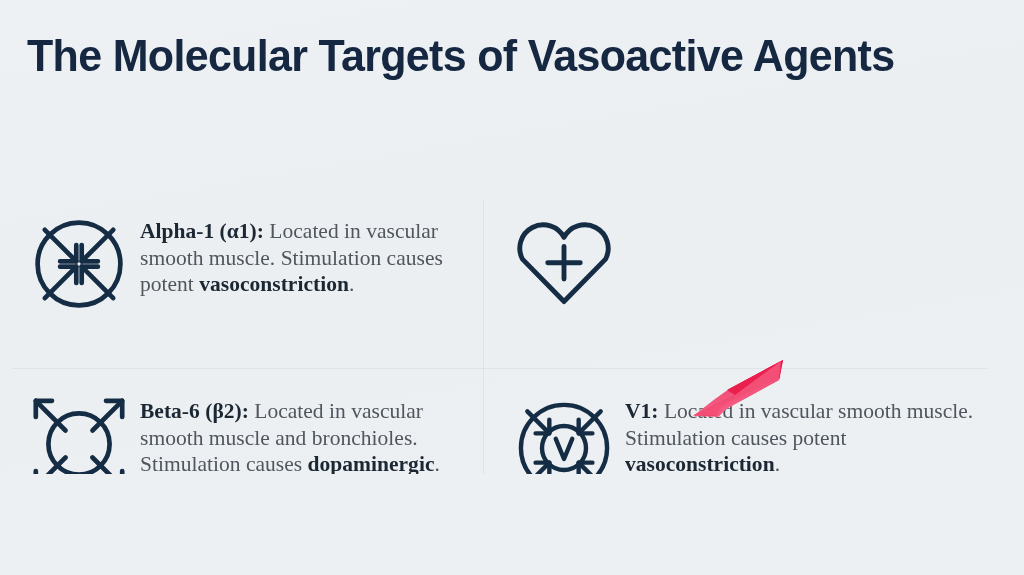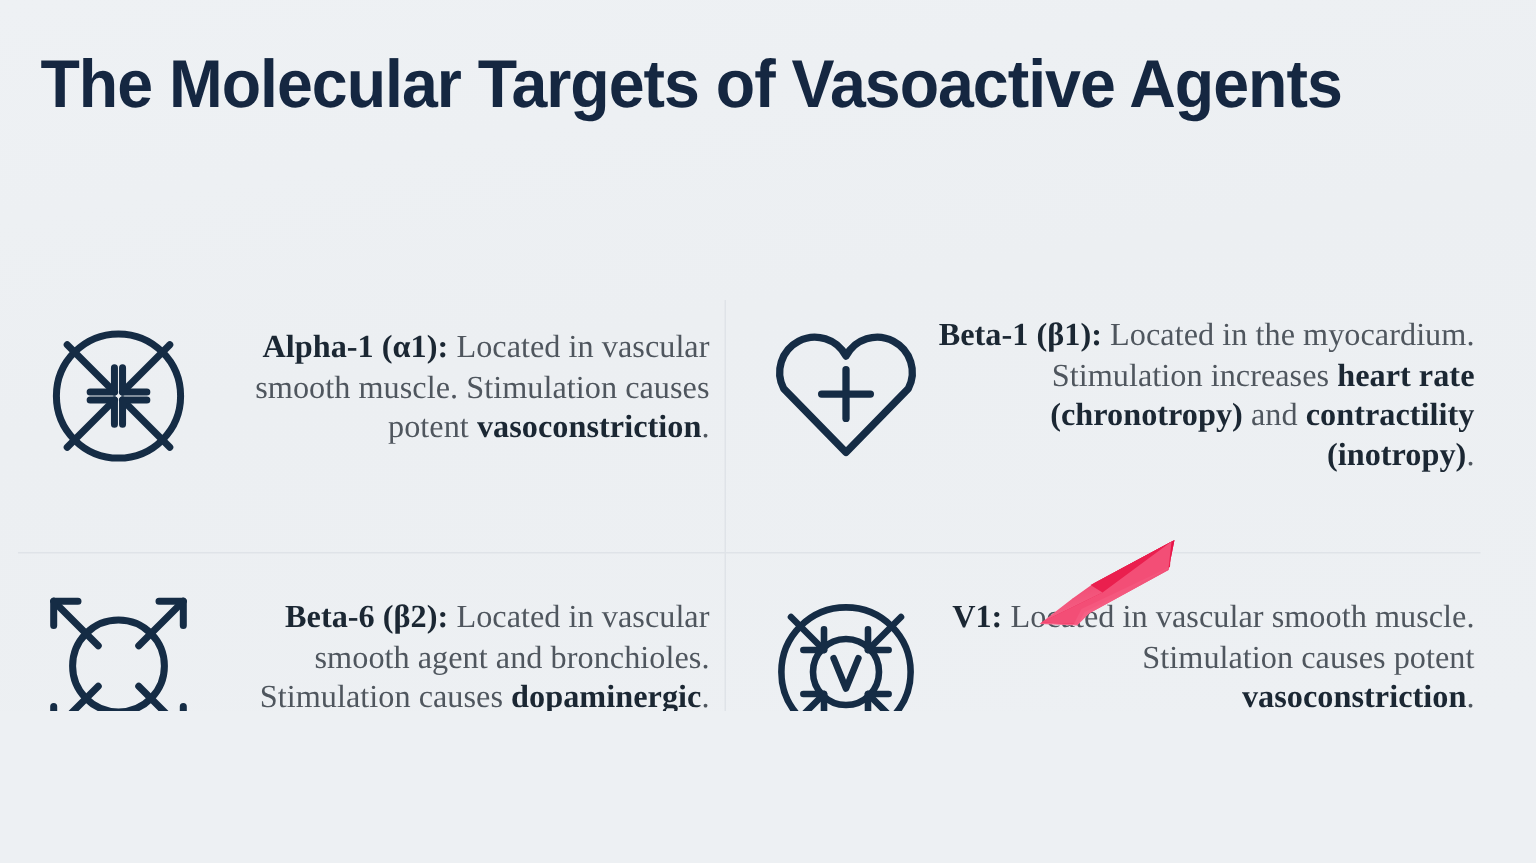--- a/index.html
+++ b/index.html
@@ -77,21 +77,20 @@
     width: 975px;
     height: 1px;
     background: #dfe3e8;
   }
 
   .cell {
     position: absolute;
     display: flex;
     align-items: flex-start;
     box-sizing: border-box;
-    text-align: right;
   }
   .cell-tl { left: 18px;  top: 8px;   width: 455px; }
   .cell-tr { left: 503px; top: 4px;   width: 480px; }
   .cell-bl { left: 18px;  top: 188px; width: 455px; }
   .cell-br { left: 503px; top: 192px; width: 480px; }
 
   .icon-wrap {
     flex: 0 0 auto;
     width: 122px;
     height: 120px;
@@ -193,23 +192,20 @@
     </div>
 
     <div class="cell cell-tr">
       <div class="icon-wrap">
         <svg width="112" height="106" viewBox="0 0 124 116" fill="none" stroke="#152c45" stroke-width="5.4" stroke-linecap="round" stroke-linejoin="round">
           <path d="M62 104 L16 57 A25.5 25.5 0 0 1 62 33 A25.5 25.5 0 0 1 108 57 Z"></path>
           <line x1="62" y1="43" x2="62" y2="79"></line>
           <line x1="44" y1="61" x2="80" y2="61"></line>
         </svg>
       </div>
-      <div class="cell-text">
-        <b>Beta-1 (β1):</b><span> Located in the myocardium. Stimulation increases </span><b>heart rate (chronotropy)</b><span> and </span><b>contractility (inotropy)</b><span>.</span>
-      </div>
     </div>
 
     <div class="cell cell-bl">
       <div class="icon-wrap">
         <svg width="108" height="108" viewBox="0 0 120 120" fill="none" stroke="#152c45" stroke-width="5.2" stroke-linecap="round" stroke-linejoin="round">
           <circle cx="60" cy="60" r="34"></circle>
 
           <line x1="45" y1="45" x2="12" y2="12"></line>
           <polyline points="30,12 12,12 12,30"></polyline>
 
@@ -217,21 +213,21 @@
           <polyline points="90,12 108,12 108,30"></polyline>
 
           <line x1="45" y1="75" x2="12" y2="108"></line>
           <polyline points="12,90 12,108 30,108"></polyline>
 
           <line x1="75" y1="75" x2="108" y2="108"></line>
           <polyline points="108,90 108,108 90,108"></polyline>
         </svg>
       </div>
       <div class="cell-text">
-        <b>Beta-6 (β2):</b><span> Located in vascular smooth agent and bronchioles. Stimulation causes </span><b>dopaminergic</b><span>.</span>
+        <b>Beta-6 (β2):</b><span> Located in vascular smooth muscle and bronchioles. Stimulation causes </span><b>dopaminergic</b><span>.</span>
       </div>
     </div>
 
     <div class="cell cell-br">
       <div class="icon-wrap">
         <svg width="110" height="110" viewBox="0 0 120 120" fill="none" stroke="#152c45" stroke-width="4.8" stroke-linecap="round" stroke-linejoin="round">
           <circle cx="60" cy="60" r="47"></circle>
           <circle cx="60" cy="60" r="24"></circle>
 
           <polyline points="51,50 60,72 69,50"></polyline>

